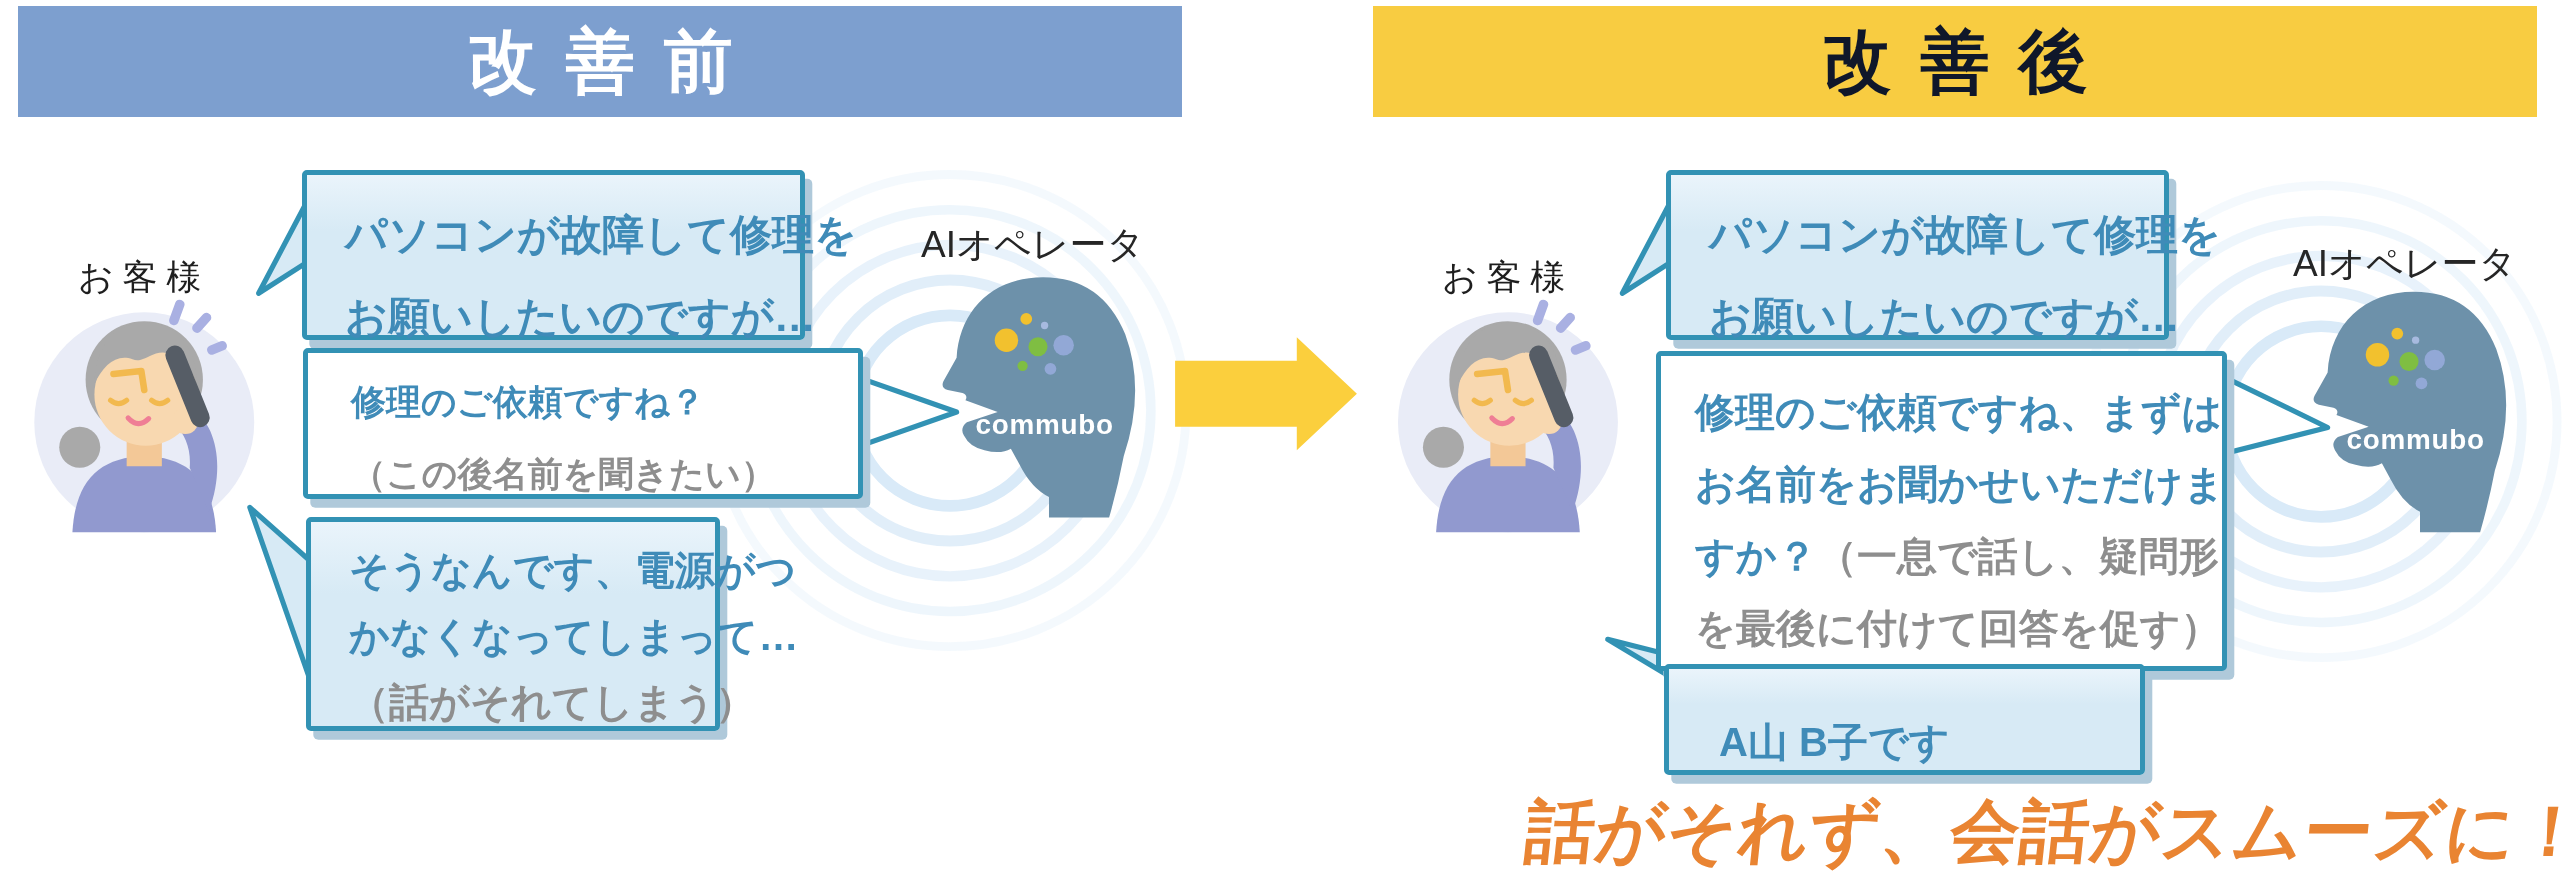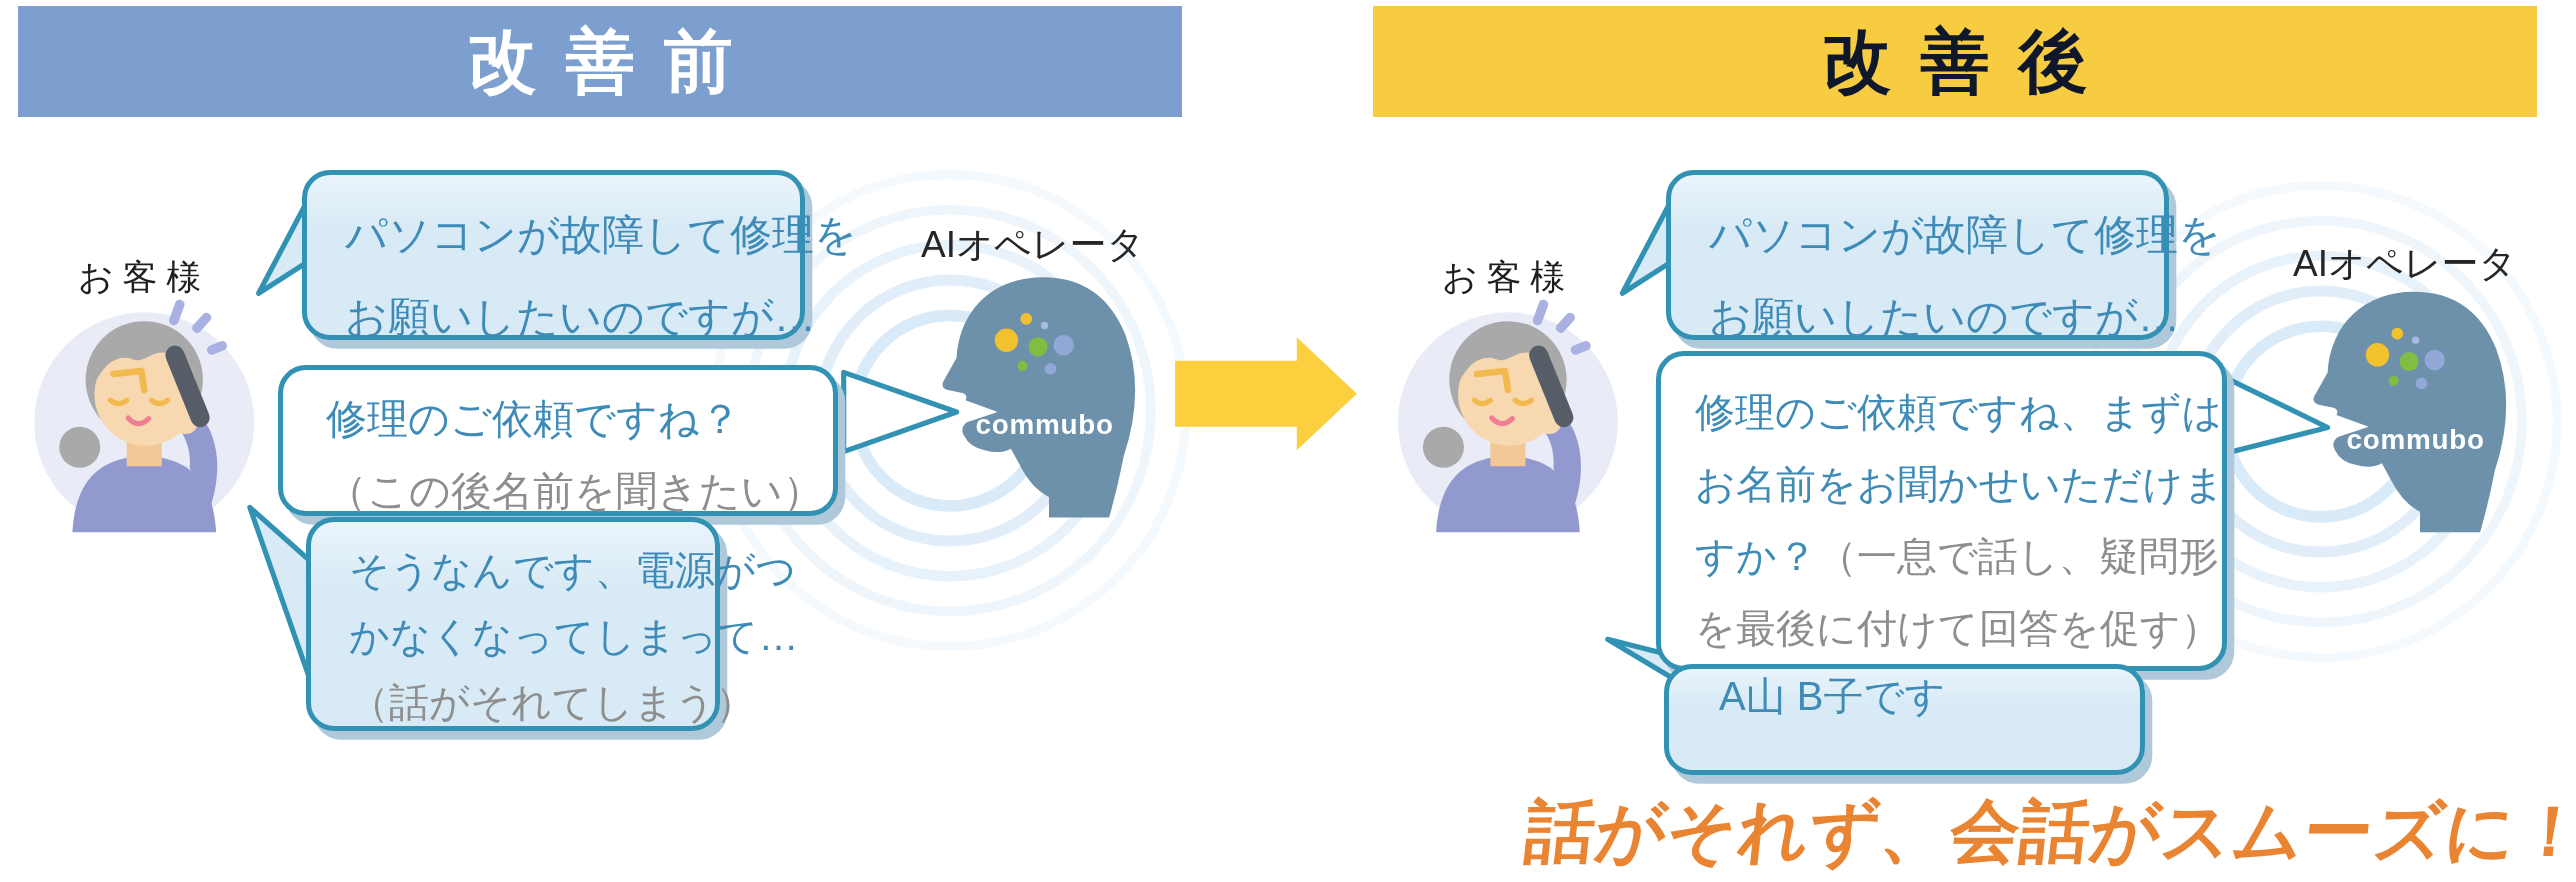--- a/index.html
+++ b/index.html
@@ -15,39 +15,39 @@
 
   
   svg.art{position:absolute;left:0;top:0;width:2576px;height:882px;pointer-events:none;}
 
   
   .person-label{position:absolute;width:220px;text-align:center;font-size:35px;font-weight:normal;
     letter-spacing:8.8px;color:#1E1E1E;white-space:nowrap;}
   .ai-label{position:absolute;font-size:37px;font-weight:normal;color:#262626;white-space:nowrap;}
 
   
-  .bubble{position:absolute;border:5.1px solid #3292B4;border-radius:28px;
-    box-shadow:7.3px 8.8px 0 #AFC9DA;font-weight:normal;white-space:nowrap;}
+  .bubble{position:absolute;border:5.1px solid #3292B4;border-radius:5px;
+    box-shadow:7.3px 8.8px 0 #AFC9DA;font-weight:bold;white-space:nowrap;}
   .bubble.fill-blue{background:linear-gradient(180deg,#EAF4FB 0%,#D7EAF5 35%,#D7EAF5 100%);}
   .bubble.fill-white{background:#ffffff;}
   .t-blue{color:#3F8BB8;}
   .t-gray{color:#8E8E8E;}
 
   .b1-before{left:302px;top:170px;width:503px;height:170px;padding:19px 0 0 38px;
     font-size:42px;line-height:82px;}
-  .b2-before{left:278px;top:348px;width:560px;height:151px;padding:13.2px 0 0 43px;
-    font-size:41px;line-height:72px;margin-top:17px;}
+  .b2-before{left:303px;top:348px;width:560px;height:151px;padding:13.2px 0 0 43px;
+    font-size:35px;line-height:72px;}
   .b3-before{left:306px;top:517px;width:414px;height:214px;padding:14.7px 0 0 38px;
     font-size:40px;line-height:66px;}
 
   .b1-after{left:1666px;top:170px;width:503px;height:170px;padding:19px 0 0 38px;
     font-size:42px;line-height:82px;}
   .b2-after{left:1656px;top:351px;width:571px;height:320px;padding:20px 0 0 34px;
     font-size:40px;line-height:72px;}
-  .b3-after{left:1664px;top:664px;width:481px;height:111px;display:flex;align-items:flex-start;
+  .b3-after{left:1664px;top:664px;width:481px;height:111px;display:flex;align-items:flex-end;
     padding-left:50px;font-size:40px;}
 
   .takeaway{position:absolute;left:1526px;top:786px;width:983px;text-align:center;
     font-size:69px;font-weight:800;color:#E98432;transform:skewX(-6deg);
     letter-spacing:0.7px;white-space:nowrap;}
 </style>
 </head>
 <body>
 
 <div class="canvas">

